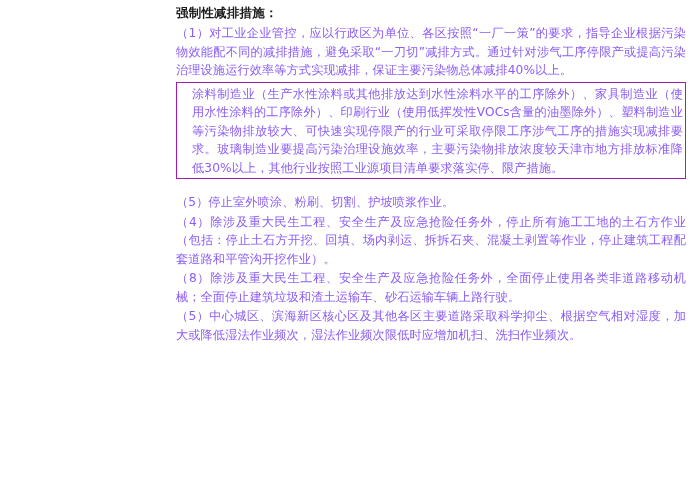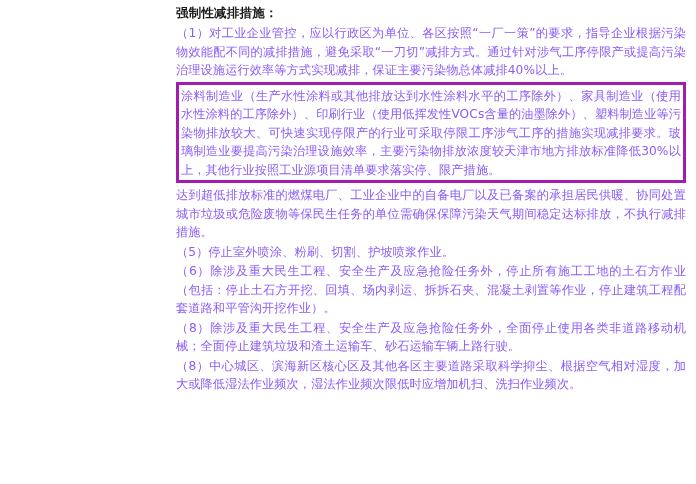--- a/index.html
+++ b/index.html
@@ -38,43 +38,42 @@
   .para {
     font-size: 12.2px;
     color: #8b5cf6;
     line-height: 18.5px;
     text-align: justify;
     text-justify: inter-ideograph;
     margin: 0 0 1px 0;
     letter-spacing: 0.1px;
   }
   .highlight-box {
-    border: 3px solid #a21caf;
-    padding: 2px 2px 1px 2px;
-    margin: 2px 0 3px 0;
+    border: 1px solid #a21caf;
+    padding: 2px 2px 1px 15px;
+    margin: 2px 0 14px 0;
     box-sizing: border-box;
   }
   .highlight-box .para {
     margin-bottom: 0;
   }
 </style>
 </head>
 <body>
 
 <div class="page">
   <div class="doc">
 
     <div class="title">强制性减排措施：</div>
 
     <div class="para">（1）对工业企业管控，应以行政区为单位、各区按照“一厂一策”的要求，指导企业根据污染物效能配不同的减排措施，避免采取“一刀切”减排方式。通过针对涉气工序停限产或提高污染治理设施运行效率等方式实现减排，保证主要污染物总体减排40%以上。</div>
 
     <div class="highlight-box">
       <div class="para">涂料制造业（生产水性涂料或其他排放达到水性涂料水平的工序除外）、家具制造业（使用水性涂料的工序除外）、印刷行业（使用低挥发性VOCs含量的油墨除外）、塑料制造业等污染物排放较大、可快速实现停限产的行业可采取停限工序涉气工序的措施实现减排要求。玻璃制造业要提高污染治理设施效率，主要污染物排放浓度较天津市地方排放标准降低30%以上，其他行业按照工业源项目清单要求落实停、限产措施。</div>
     </div>
 
-    <div class="para">达到超低排放标准的燃煤电厂、工业企业中的自备电厂以及已备案的承担居民供暖、协同处置城市垃圾或危险废物等保民生任务的单位需确保保障污染天气期间稳定达标排放，不执行减排措施。</div>
     <div class="para">（5）停止室外喷涂、粉刷、切割、护坡喷浆作业。</div>
-    <div class="para">（6）除涉及重大民生工程、安全生产及应急抢险任务外，停止所有施工工地的土石方作业（包括：停止土石方开挖、回填、场内剥运、拆拆石夹、混凝土剥置等作业，停止建筑工程配套道路和平管沟开挖作业）。</div>
+    <div class="para">（4）除涉及重大民生工程、安全生产及应急抢险任务外，停止所有施工工地的土石方作业（包括：停止土石方开挖、回填、场内剥运、拆拆石夹、混凝土剥置等作业，停止建筑工程配套道路和平管沟开挖作业）。</div>
     <div class="para">（8）除涉及重大民生工程、安全生产及应急抢险任务外，全面停止使用各类非道路移动机械；全面停止建筑垃圾和渣土运输车、砂石运输车辆上路行驶。</div>
-    <div class="para">（8）中心城区、滨海新区核心区及其他各区主要道路采取科学抑尘、根据空气相对湿度，加大或降低湿法作业频次，湿法作业频次限低时应增加机扫、洗扫作业频次。</div>
+    <div class="para">（5）中心城区、滨海新区核心区及其他各区主要道路采取科学抑尘、根据空气相对湿度，加大或降低湿法作业频次，湿法作业频次限低时应增加机扫、洗扫作业频次。</div>
 
   </div>
 </div>
 
 </body></html>

